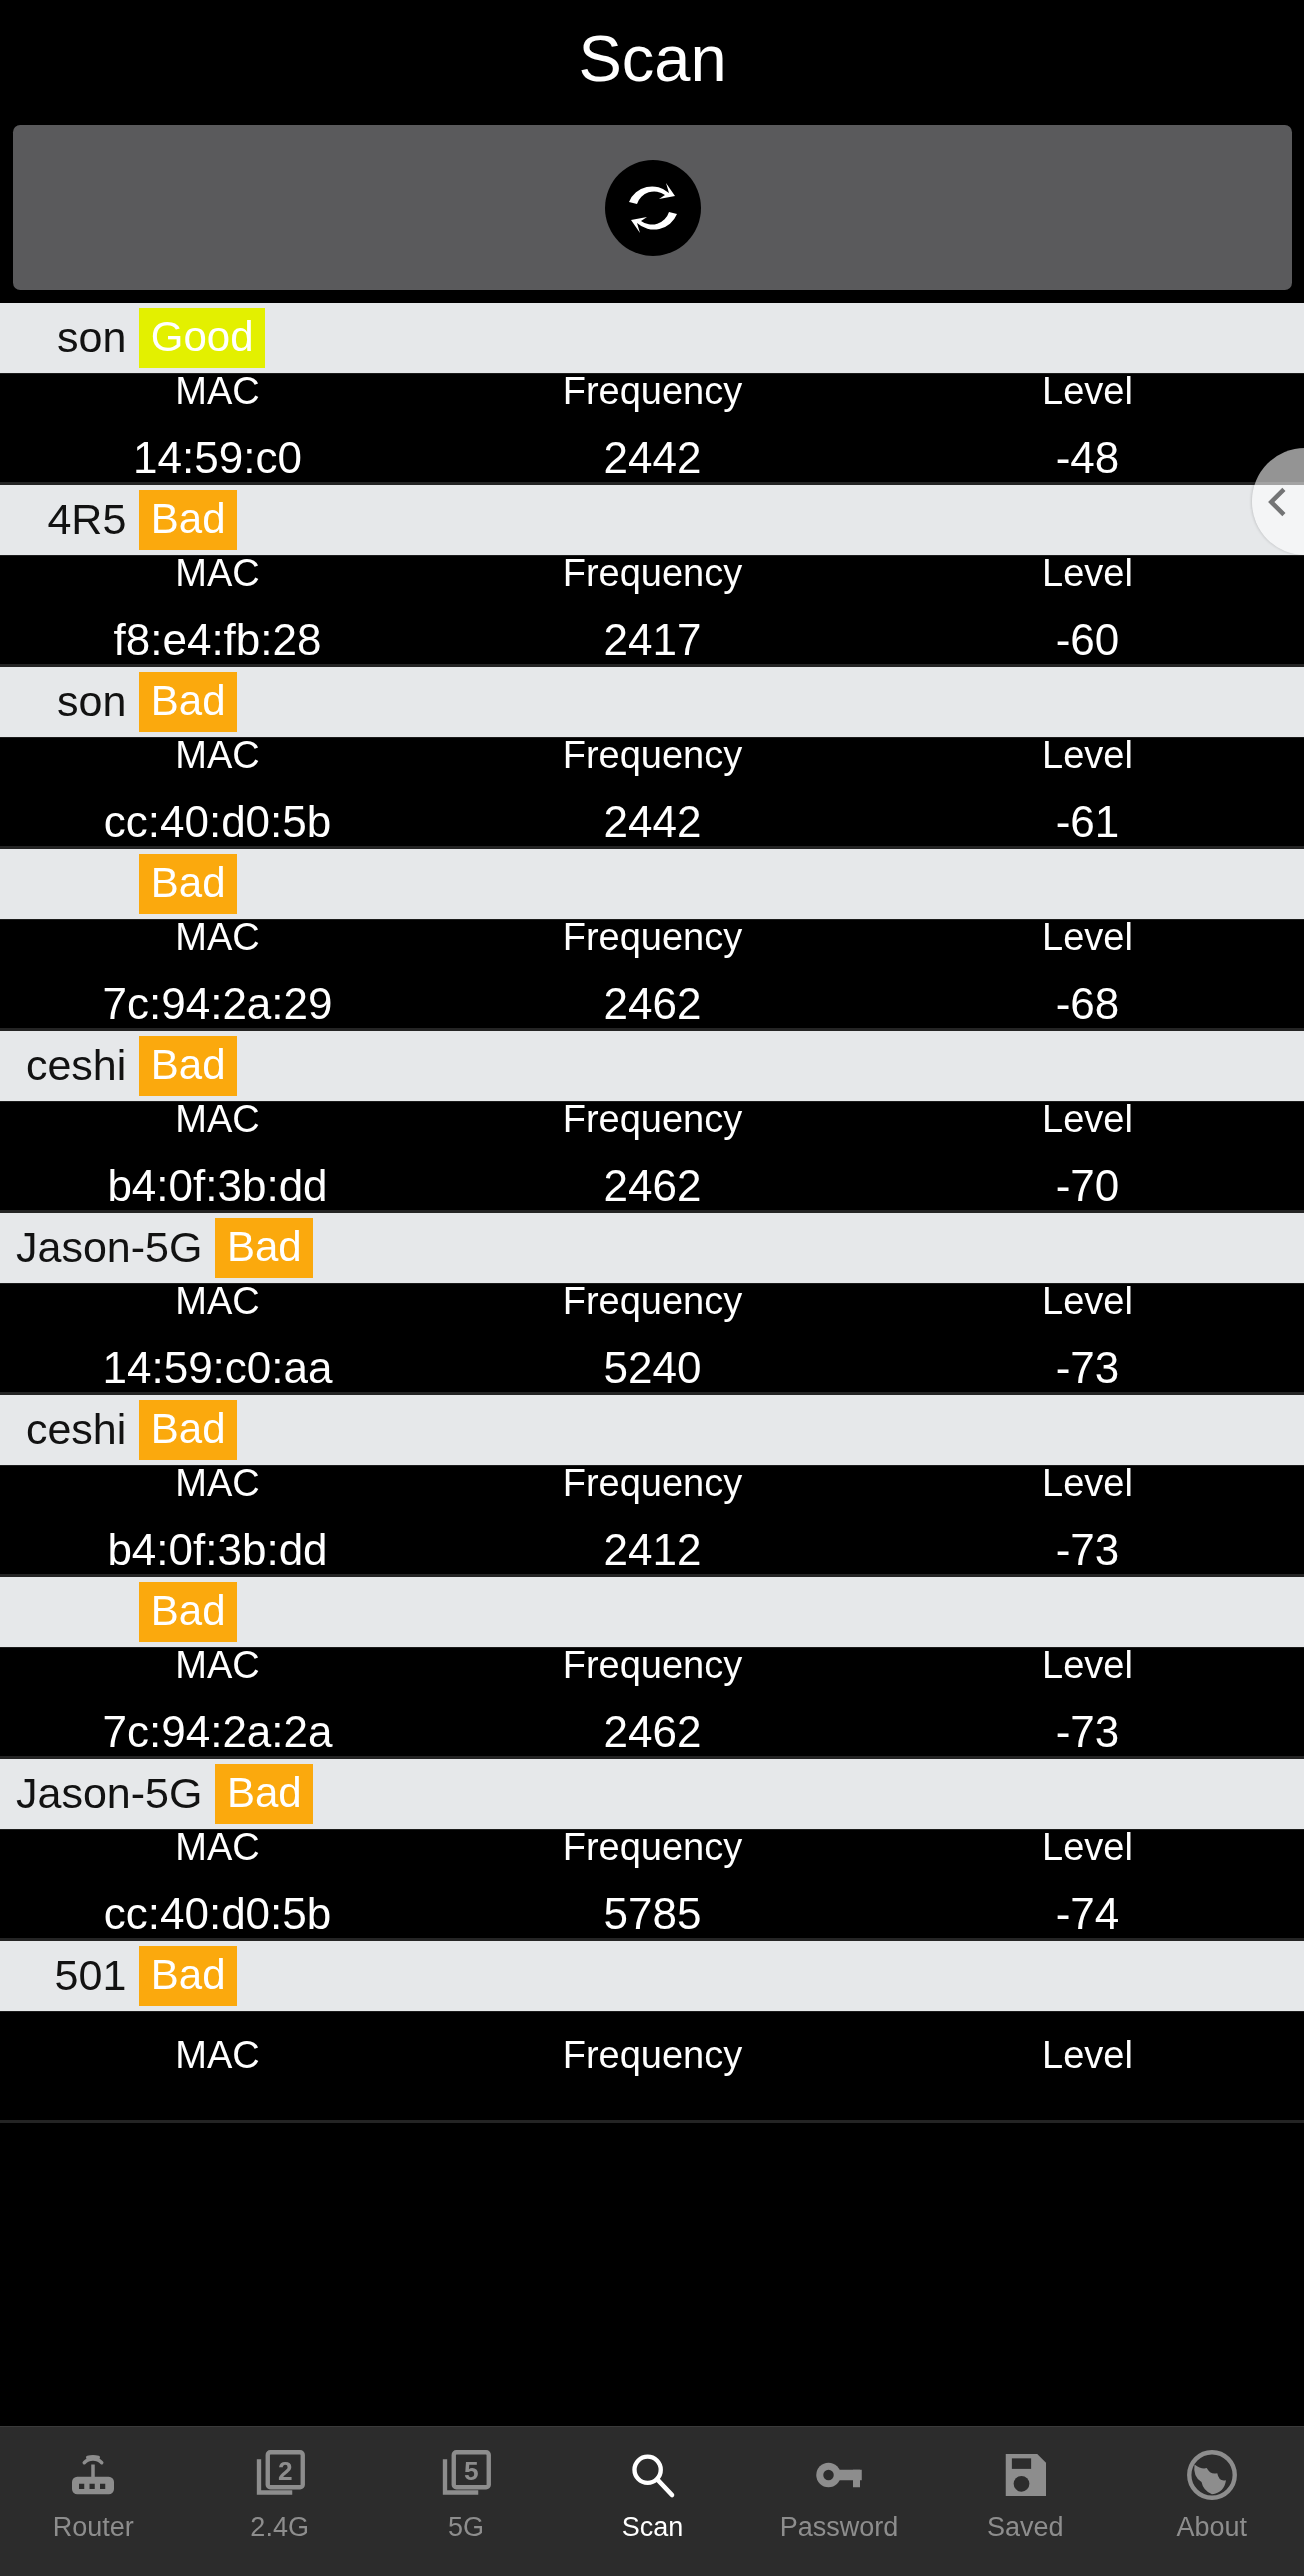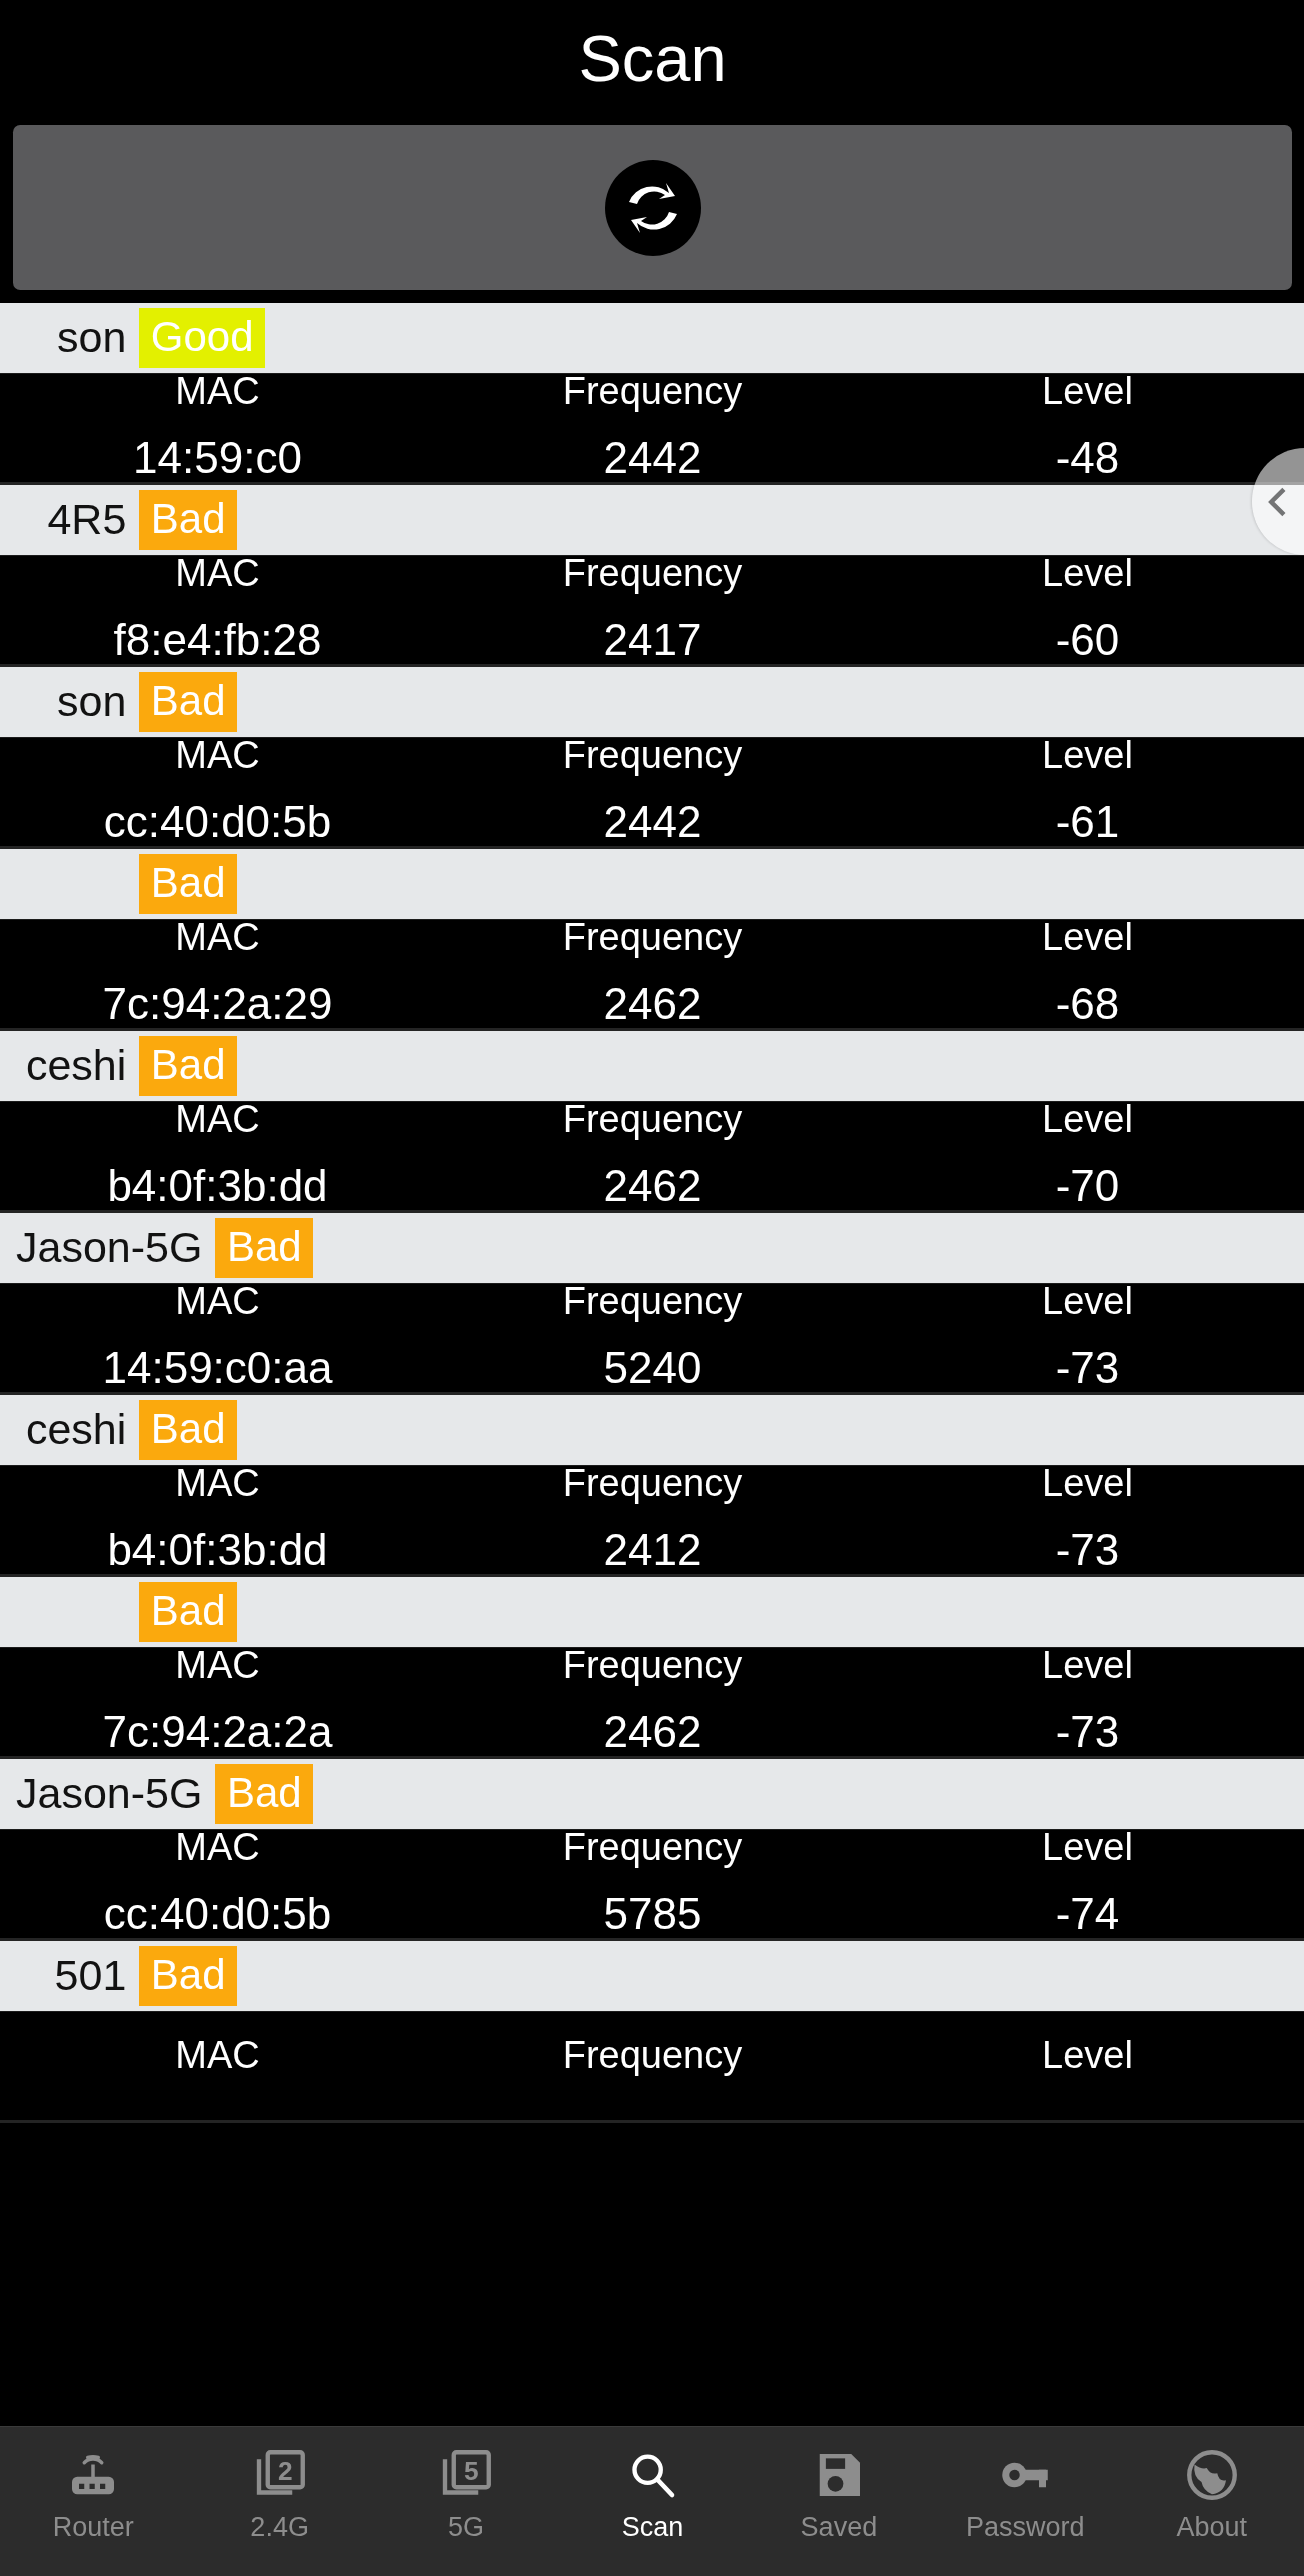--- a/index.html
+++ b/index.html
@@ -445,41 +445,41 @@
           <svg viewBox="0 0 64 64" width="56" height="56">
             <circle cx="27" cy="26" r="15" fill="none" stroke="#ffffff" stroke-width="5"></circle>
             <line x1="38" y1="37" x2="55" y2="55" stroke="#ffffff" stroke-width="5" stroke-linecap="round"></line>
           </svg>
         </span>
         <span class="nav-label">Scan</span>
       </div>
       <div class="nav-item">
         <span class="nav-ico">
           <svg viewBox="0 0 64 64" width="56" height="56">
-            <path d="M10 8 L46 8 L56 18 L56 56 L10 56 Z" fill="#8d8d8d"></path>
-            <rect x="17" y="13" width="22" height="12" fill="#2c2c2c"></rect>
-            <circle cx="28" cy="42" r="9" fill="#2c2c2c"></circle>
-          </svg>
-        </span>
-        <span class="nav-label">Saved</span>
-      </div>
-      <div class="nav-item">
-        <span class="nav-ico">
-          <svg viewBox="0 0 64 64" width="56" height="56">
             <circle cx="20" cy="32" r="14" fill="#8d8d8d"></circle>
             <circle cx="20" cy="32" r="6" fill="#2c2c2c"></circle>
             <rect x="30" y="26" width="28" height="12" fill="#8d8d8d"></rect>
             <rect x="48" y="26" width="8" height="20" fill="#8d8d8d"></rect>
           </svg>
         </span>
         <span class="nav-label">Password</span>
       </div>
       <div class="nav-item">
         <span class="nav-ico">
           <svg viewBox="0 0 64 64" width="56" height="56">
+            <path d="M10 8 L46 8 L56 18 L56 56 L10 56 Z" fill="#8d8d8d"></path>
+            <rect x="17" y="13" width="22" height="12" fill="#2c2c2c"></rect>
+            <circle cx="28" cy="42" r="9" fill="#2c2c2c"></circle>
+          </svg>
+        </span>
+        <span class="nav-label">Saved</span>
+      </div>
+      <div class="nav-item">
+        <span class="nav-ico">
+          <svg viewBox="0 0 64 64" width="56" height="56">
             <circle cx="32" cy="32" r="26" fill="none" stroke="#8d8d8d" stroke-width="5"></circle>
             <path d="M12 20 q8 6 14 4 q4 8 12 6 q2 10 10 8 q-2 14 -16 16 q-10 -4 -12 -14 q-10 -6 -8 -20 z" fill="#8d8d8d"></path>
           </svg>
         </span>
         <span class="nav-label">About</span>
       </div>
     </div>
 
 </div>
 

